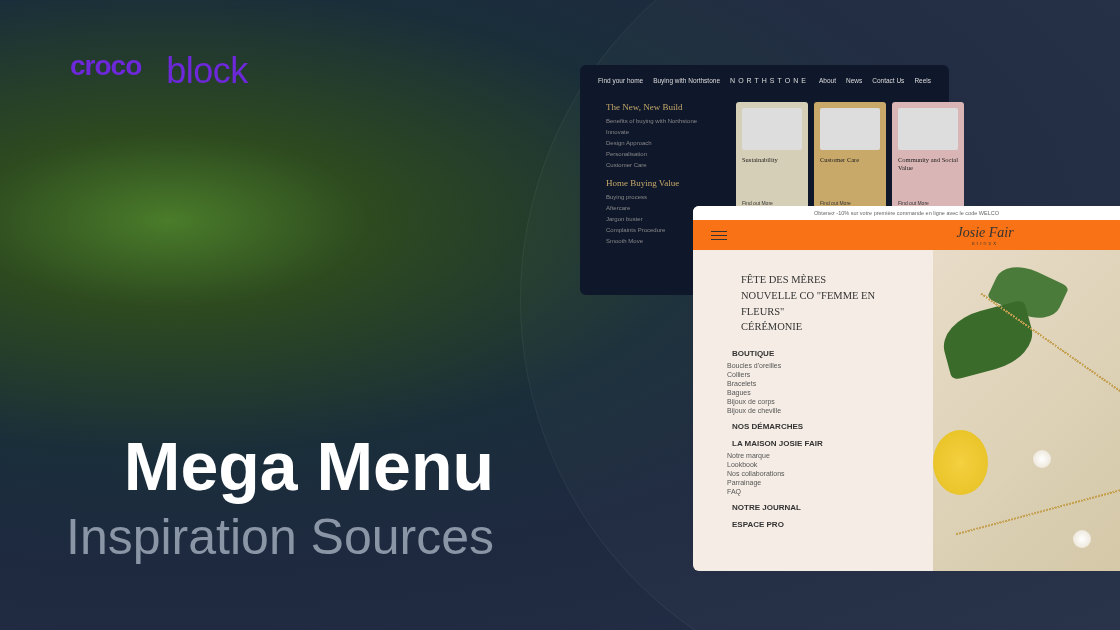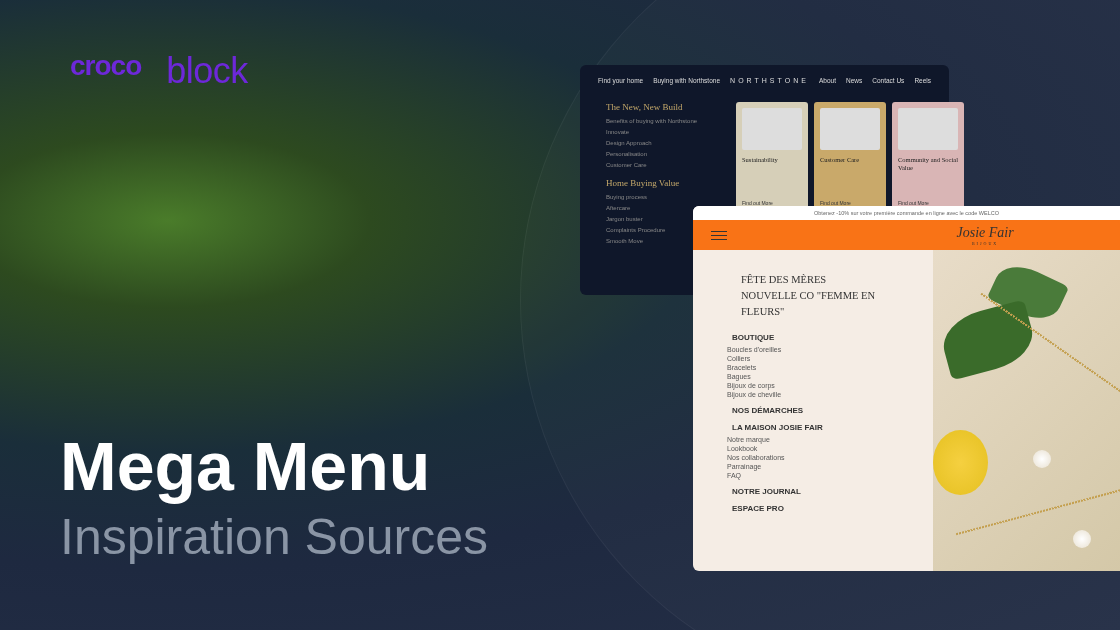--- a/index.html
+++ b/index.html
@@ -38,23 +38,24 @@
   text-transform: lowercase;
 }
 .logo-block {
   font-size: 36px;
   font-weight: 400;
   letter-spacing: -0.5px;
   margin-left: 23px;
 }
 .headline {
   position: absolute;
-  left: 60px;
+  left: 66px;
   bottom: 65px;
   color: #fff;
+  text-align: right;
 }
 .headline h1 {
   font-size: 68px;
   font-weight: 700;
   line-height: 1;
   margin-bottom: 10px;
 }
 .headline h2 {
   font-size: 50px;
   font-weight: 400;
@@ -365,20 +366,21 @@
     <div class="josie-brand">
       <span>Josie Fair</span>
       <span class="josie-brand-sub">BIJOUX</span>
     </div>
   </div>
   <div class="josie-body">
     <div class="josie-menu">
       <div class="josie-promo">
         <div>FÊTE DES MÈRES</div>
         <div>NOUVELLE CO "FEMME EN FLEURS"</div>
+        <div>CÉRÉMONIE</div>
       </div>
       <div class="josie-cat">BOUTIQUE</div>
       <div class="josie-subitem">Boucles d'oreilles</div>
       <div class="josie-subitem">Colliers</div>
       <div class="josie-subitem">Bracelets</div>
       <div class="josie-subitem">Bagues</div>
       <div class="josie-subitem">Bijoux de corps</div>
       <div class="josie-subitem">Bijoux de cheville</div>
       <div class="josie-cat">NOS DÉMARCHES</div>
       <div class="josie-cat">LA MAISON JOSIE FAIR</div>

